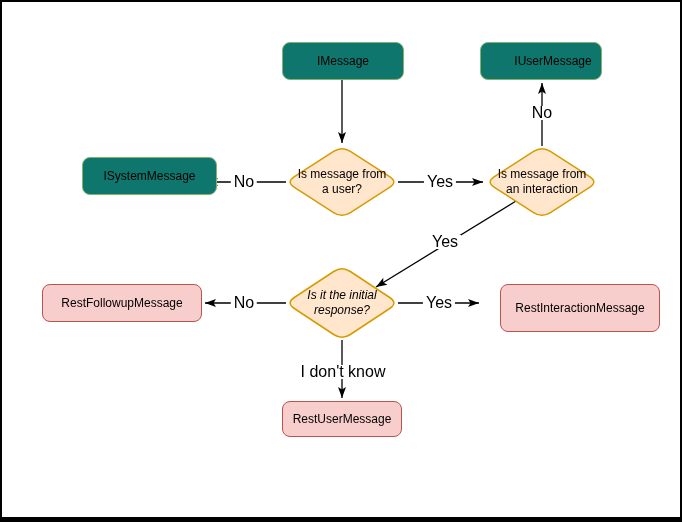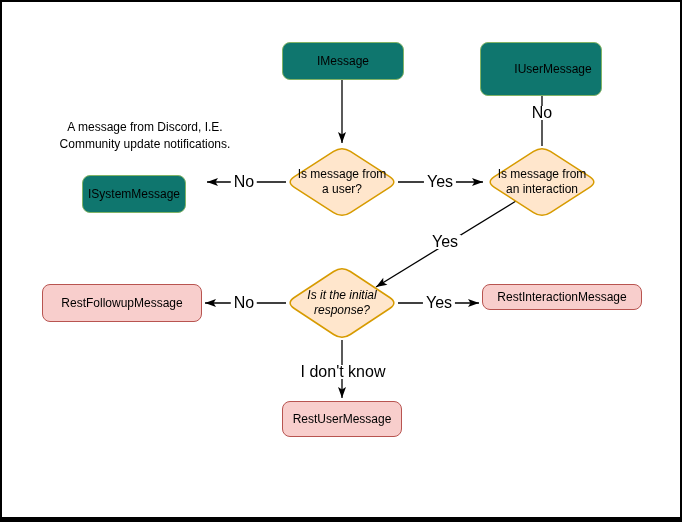--- a/index.html
+++ b/index.html
@@ -68,33 +68,33 @@
 
     <path class="diamond" d="M348.4,149.4 L387.6,174.6 Q396,180 387.6,185.4 L348.4,210.6 Q340,216 331.6,210.6 L292.4,185.4 Q284,180 292.4,174.6 L331.6,149.4 Q340,144 348.4,149.4 Z"></path>
     <path class="diamond" d="M548.4,149.4 L587.6,174.6 Q596,180 587.6,185.4 L548.4,210.6 Q540,216 531.6,210.6 L492.4,185.4 Q484,180 492.4,174.6 L531.6,149.4 Q540,144 548.4,149.4 Z"></path>
     <path class="diamond" d="M348.3,269.5 L387.7,295.5 Q396,301 387.7,306.5 L348.3,332.5 Q340,338 331.7,332.5 L292.3,306.5 Q284,301 292.3,295.5 L331.7,269.5 Q340,264 348.3,269.5 Z"></path>
   </svg>
 
   <div class="node green" style="left:280px; top:40px; width:122px; height:38px;">
     <span>IMessage</span>
   </div>
 
-  <div class="node green" style="left:478px; top:40px; width:122px; height:54px;padding-left:24px;">
+  <div class="node green" style="left:478px; top:40px; width:122px; height:38px;padding-left:24px;">
     <span>IUserMessage</span>
   </div>
 
-  <div class="node green" style="left:80px; top:173px; width:104px; height:38px;">
+  <div class="node green" style="left:80px; top:155px; width:135px; height:38px;">
     <span>ISystemMessage</span>
   </div>
 
   <div class="node red" style="left:40px; top:282px; width:160px; height:38px;">
     <span>RestFollowupMessage</span>
   </div>
 
-  <div class="node red" style="left:480px; top:282px; width:160px; height:26px;">
+  <div class="node red" style="left:498px; top:282px; width:160px; height:48px;">
     <span>RestInteractionMessage</span>
   </div>
 
   <div class="node red" style="left:280px; top:399px; width:120px; height:36px;">
     <span>RestUserMessage</span>
   </div>
 
   <div class="dlabel" style="left:340px; top:180px; width:110px;">Is message from
 a user?</div>
   <div class="dlabel" style="left:540px; top:180px; width:110px;">Is message from
@@ -103,16 +103,14 @@
 response?</div>
 
   <div class="elabel" style="left:242px; top:180px;">No</div>
   <div class="elabel" style="left:438px; top:180px;">Yes</div>
   <div class="elabel" style="left:540px; top:111px;">No</div>
   <div class="elabel" style="left:443px; top:240px;">Yes</div>
   <div class="elabel" style="left:242px; top:301px;">No</div>
   <div class="elabel" style="left:437px; top:301px;">Yes</div>
   <div class="elabel" style="left:341px; top:370px;">I don't know</div>
 
-  <div class="note" style="left:33px; top:117px; width:220px;">A message from Discord, I.E.
-Community update notifications.</div>
 
 </div>
 
 </body></html>

